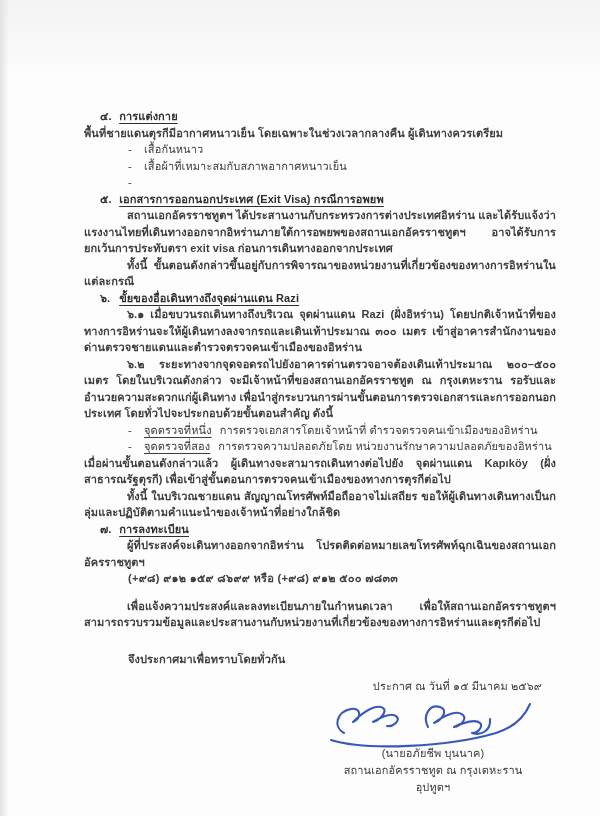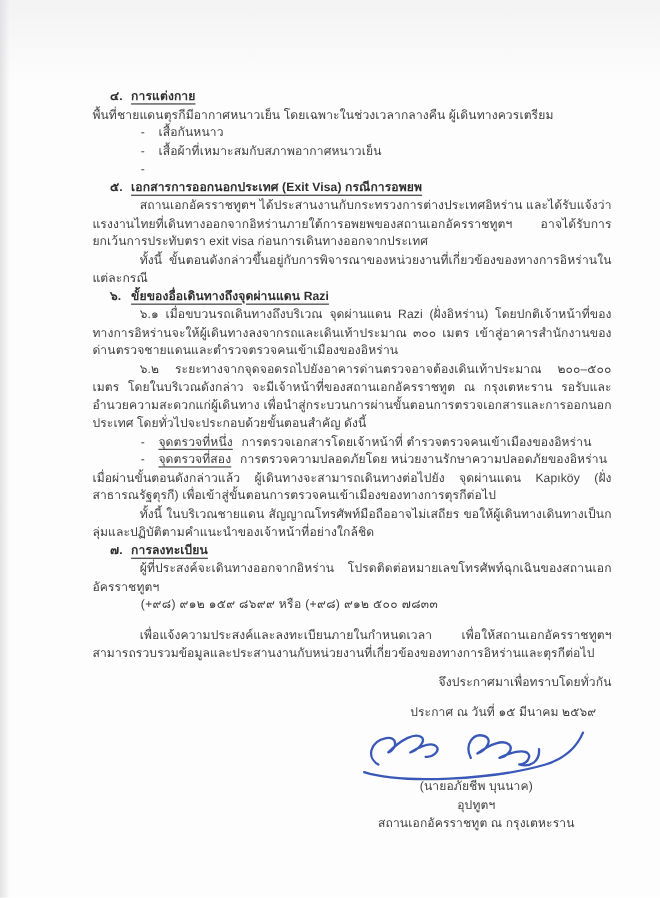--- a/index.html
+++ b/index.html
@@ -17,43 +17,43 @@
     position:absolute;top:0;left:0;right:0;height:78px;
     background:linear-gradient(#f3f3f4,rgba(255,255,255,0));
     pointer-events:none;
   }
   .edge-left{
     position:absolute;top:0;left:0;bottom:0;width:9px;
     background:linear-gradient(to right,#e2e2e4,rgba(255,255,255,0));
     pointer-events:none;
   }
   .content{
-    position:absolute;top:80px;left:84px;right:44px;
+    position:absolute;top:108px;left:84px;right:44px;
     color:#3d3d3d;
     font-size:11px;line-height:16.5px;
     letter-spacing:.1px;
   }
   .sect-head{margin-left:16px;white-space:nowrap;}
   .sect-head .num{font-weight:bold;color:#2e2e2e;display:inline-block;min-width:16px;}
   .sect-head .title{
     font-weight:bold;color:#2e2e2e;
     text-decoration:underline;text-underline-offset:2.5px;text-decoration-thickness:1px;
   }
-  p{margin:0;}
+  p{margin:0;font-weight:bold;}
   .para{text-indent:43px;text-align:justify;}
   .flush{text-indent:0;text-align:justify;}
   .dashitem{margin-left:44px;display:flex;}
   .dashitem .dash{width:16px;flex:0 0 16px;}
   .check-label{
     text-decoration:underline;text-underline-offset:2.5px;text-decoration-thickness:1px;
     margin-right:8px;
   }
   .phone-line{margin-left:44px;letter-spacing:.3px;}
   .gap-sm{margin-top:11px;}
-  .closing{margin-left:44px;margin-top:10px;text-align:right;}
+  .closing{margin-left:44px;margin-top:20px;}
   .sign-block{
     margin-top:11px;
     margin-left:auto;
     width:246px;
     text-align:center;
   }
   .date-line{white-space:nowrap;text-align:right;margin-right:14px;}
   .signature-wrap{height:52px;margin:2px 0 -4px 0;position:relative;}
   .signature-wrap svg{position:absolute;left:14px;top:-6px;}
   .sign-line{line-height:17px;}
@@ -123,18 +123,18 @@
       <div class="signature-wrap">
         <svg width="216" height="62" viewBox="0 0 216 62" aria-hidden="true">
           <g fill="none" stroke="#3a58b8" stroke-width="2.1" stroke-linecap="round" stroke-linejoin="round">
             <path d="M20 42 C 9 36, 12 21, 27 18 C 37 16, 38 27, 29 31 C 41 19, 53 13, 59 17 C 64 20, 56 29, 49 31 C 59 25, 69 21, 73 26 C 76 30, 69 36, 63 35"></path>
             <path d="M7 49 C 42 60, 124 56, 172 42 C 188 37, 200 27, 206 13"></path>
             <path d="M104 36 C 98 24, 106 13, 116 16 C 125 19, 118 29, 110 32 C 122 23, 134 19, 139 24 C 143 28, 137 35, 130 36 C 140 31, 152 28, 156 32 C 159 35, 155 42, 148 42 C 158 45, 167 39, 166 28"></path>
           </g>
         </svg>
       </div>
       <div class="sign-line">(นายอภัยชีพ บุนนาค)</div>
+      <div class="sign-line">สถานเอกอัครราชทูต ณ กรุงเตหะราน</div>
       <div class="sign-line">อุปทูตฯ</div>
-      <div class="sign-line">สถานเอกอัครราชทูต ณ กรุงเตหะราน</div>
     </div>
 
   </div>
 </div>
 
 </body></html>

